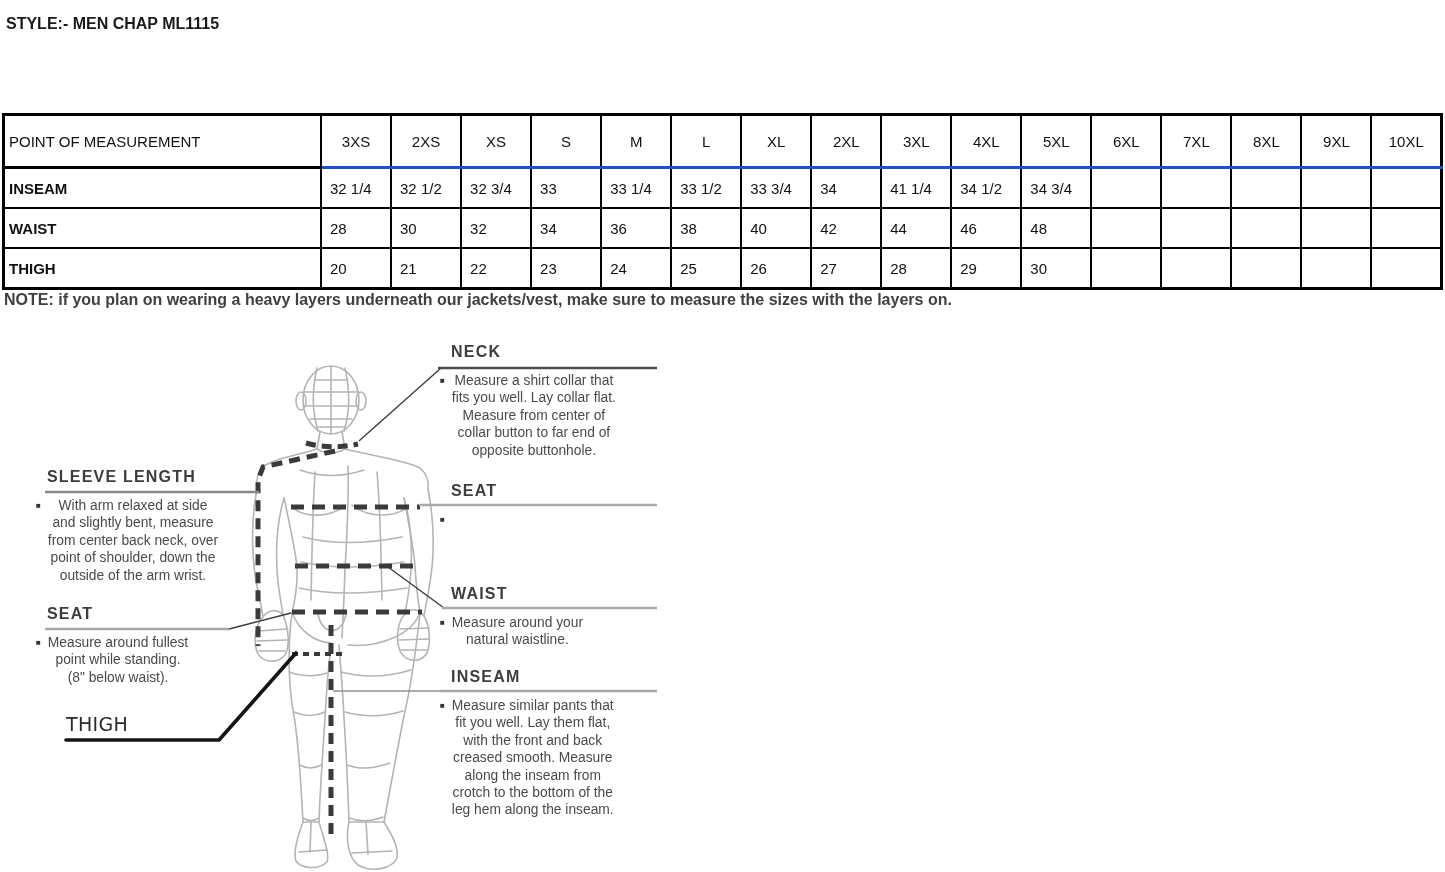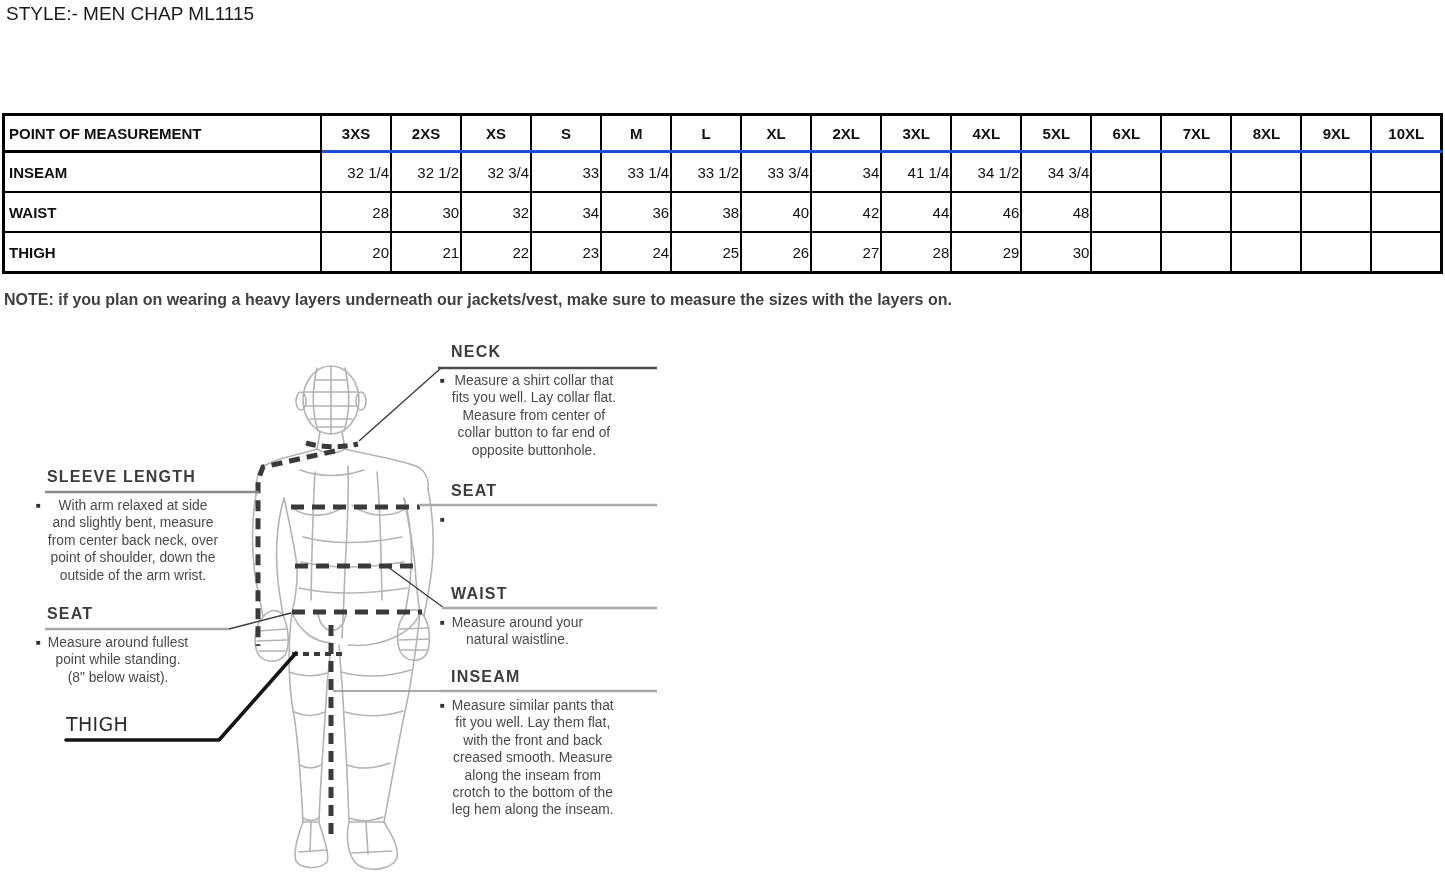--- a/index.html
+++ b/index.html
@@ -1,29 +1,29 @@
 <!DOCTYPE html>
 <html><head>
 <meta charset="utf-8">
 <style>
   html,body{margin:0;padding:0;background:#fff;}
   #page{position:relative;width:1445px;height:872px;background:#fff;overflow:hidden;
         font-family:"Liberation Sans",sans-serif;color:#111;}
-  .title{position:absolute;left:6px;top:3px;font-size:19px;font-weight:normal;color:#1a1a1a;}
+  .title{position:absolute;left:6px;top:15px;font-size:16px;font-weight:bold;color:#1a1a1a;}
   .note{position:absolute;left:4px;top:291px;font-size:16px;font-weight:bold;color:#404040;}
 
   
   .tblwrap{position:absolute;left:2px;top:113px;width:1441px;}
   table.size{border-collapse:collapse;table-layout:fixed;width:1441px;border:3px solid #000;}
   table.size th,table.size td{border:2px solid #000;font-size:15px;overflow:hidden;white-space:nowrap;}
-  table.size thead th{height:26px;font-weight:bold;text-align:center;padding:4px 2px;}
+  table.size thead th{height:26px;font-weight:normal;text-align:center;padding:12px 2px;}
   table.size thead th.pom{text-align:left;padding-left:4px;width:309px;border-bottom:3px solid #000;}
   table.size thead th.size{border-bottom:3px solid #1d4ed8;}
   table.size tbody th.rowlabel{height:36px;text-align:left;padding-left:4px;font-weight:bold;}
-  table.size tbody td{height:36px;text-align:right;padding-left:8px;font-weight:normal;}
+  table.size tbody td{height:36px;text-align:left;padding-left:8px;font-weight:normal;}
 
   
   .guide-head{position:absolute;font-size:16px;font-weight:bold;letter-spacing:1.2px;color:#3d3d3d;}
   .thigh-head{position:absolute;font-size:19px;font-weight:normal;letter-spacing:.3px;color:#2b2b2b;
               font-family:"DejaVu Sans",sans-serif;}
   .guide-desc{position:absolute;display:flex;gap:7px;font-size:13.8px;line-height:17.4px;color:#4a4a4a;}
   .guide-desc .txt{white-space:pre-line;text-align:center;}
   .guide-desc .bullet{font-size:8px;line-height:8px;margin-top:5px;color:#333;}
   .thigh-desc{position:absolute;font-size:15.5px;line-height:19.4px;color:#333;white-space:pre-line;
               font-family:"DejaVu Sans",sans-serif;}

